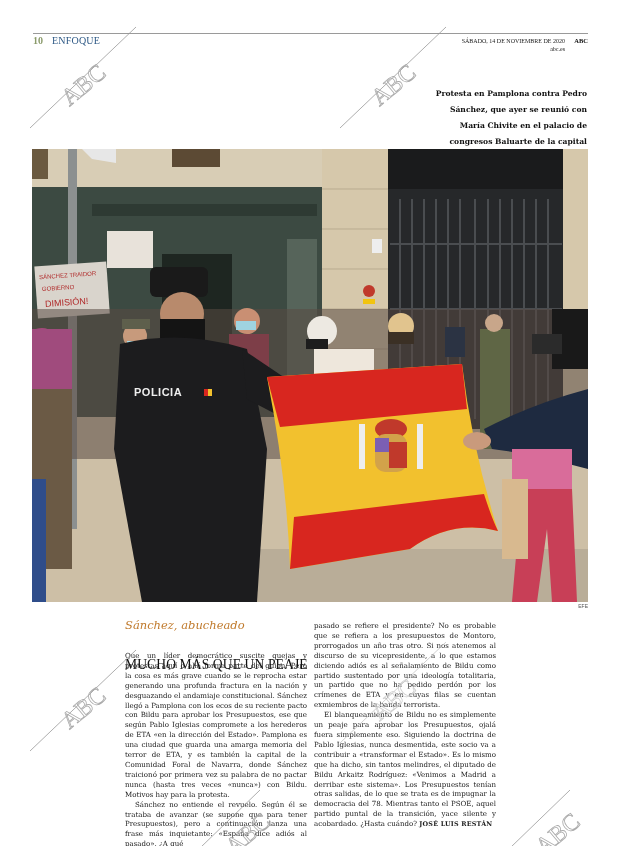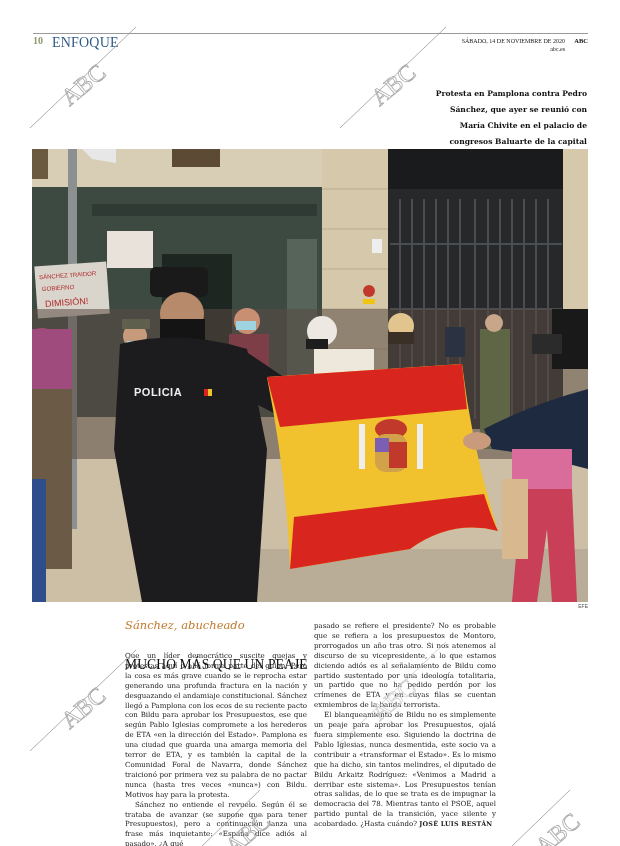--- a/index.html
+++ b/index.html
@@ -2,21 +2,21 @@
 <html><head>
 <meta charset="utf-8">
 <style>
   html, body { margin: 0; padding: 0; }
   body {
     width: 620px; height: 846px; background: #ffffff; position: relative; overflow: hidden;
     font-family: "DejaVu Serif", "Liberation Serif", serif; color: #1a1a1a;
   }
   .top-rule { position: absolute; left: 33px; top: 33px; width: 555px; height: 1px; background: #9a9a9a; }
   .page-num { position: absolute; left: 33px; top: 35px; font-family: "Liberation Serif", serif; font-size: 10px; color: #8a9a6a; font-weight: bold; }
-  .section { position: absolute; left: 52px; top: 35px; font-family: "Liberation Serif", serif; font-size: 14px; color: #2f5a86; letter-spacing: 0.2px; }
+  .section { position: absolute; left: 52px; top: 35px; font-family: "Liberation Serif", serif; font-size: 10px; color: #2f5a86; letter-spacing: 0.2px; }
   .dateline { position: absolute; right: 55px; top: 37px; font-family: "Liberation Serif", serif; font-size: 6px; color: #222; text-align: right; line-height: 8px; }
   .dateline .web { display: block; }
   .brand { position: absolute; right: 32px; top: 37px; font-family: "Liberation Serif", serif; font-size: 6.5px; font-weight: bold; color: #111; }
 
   .caption {
     position: absolute; right: 33px; top: 86px; width: 160px; text-align: right;
     font-family: "DejaVu Serif", serif; font-weight: bold; font-size: 7.6px; line-height: 16px; color: #111;
   }
 
   .photo { position: absolute; left: 32px; top: 149px; width: 556px; height: 453px; overflow: hidden; background: #4a4a44; }

